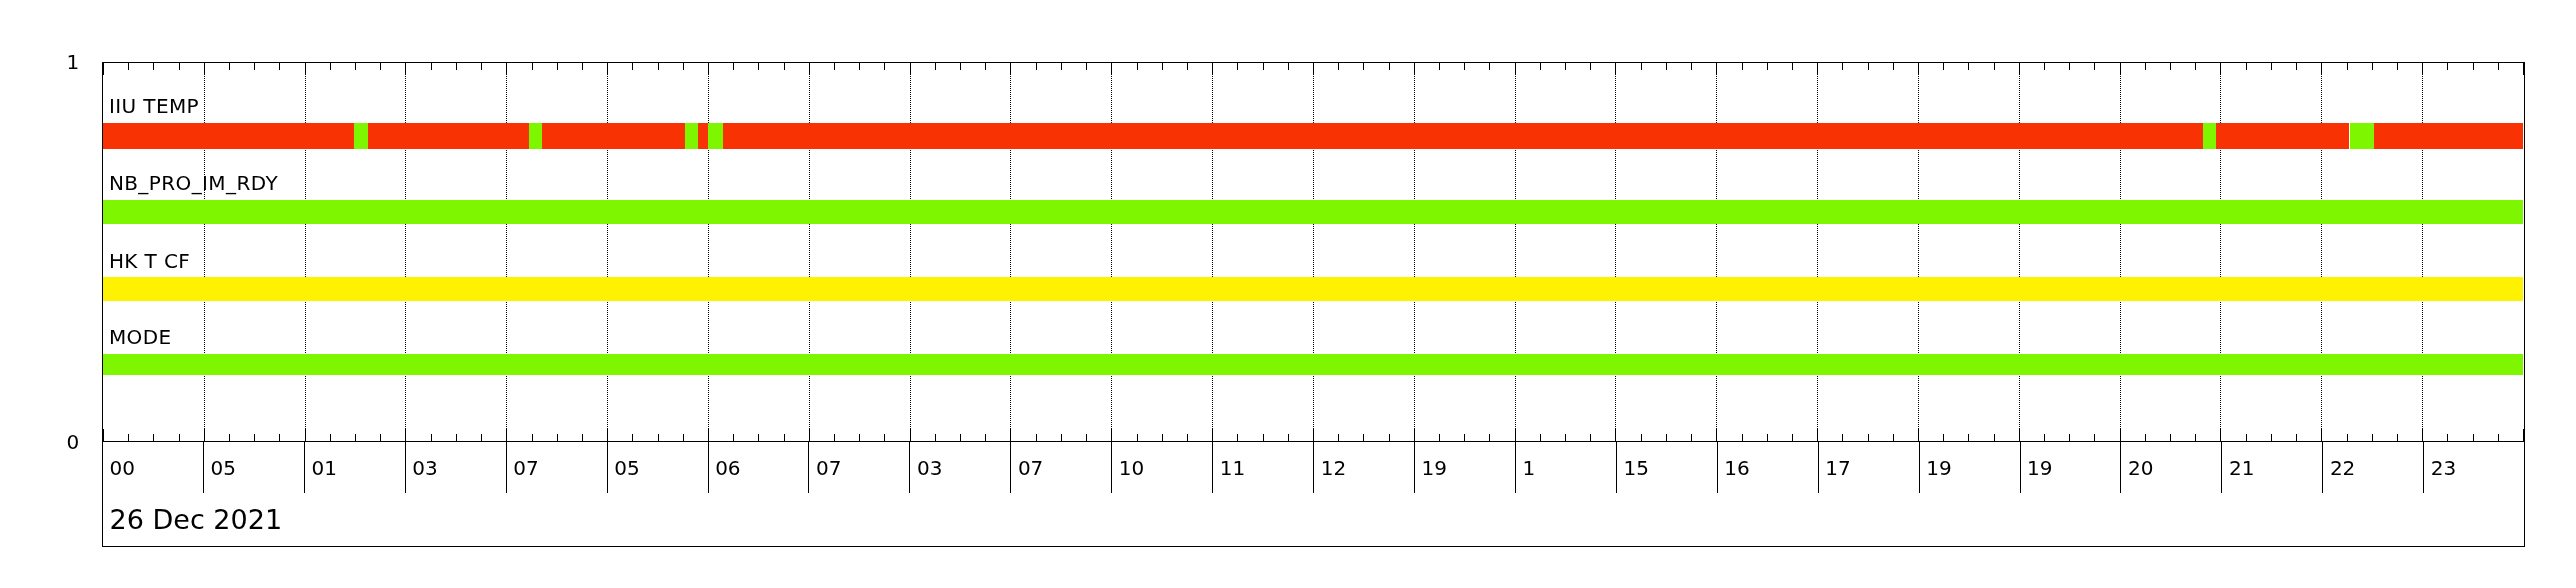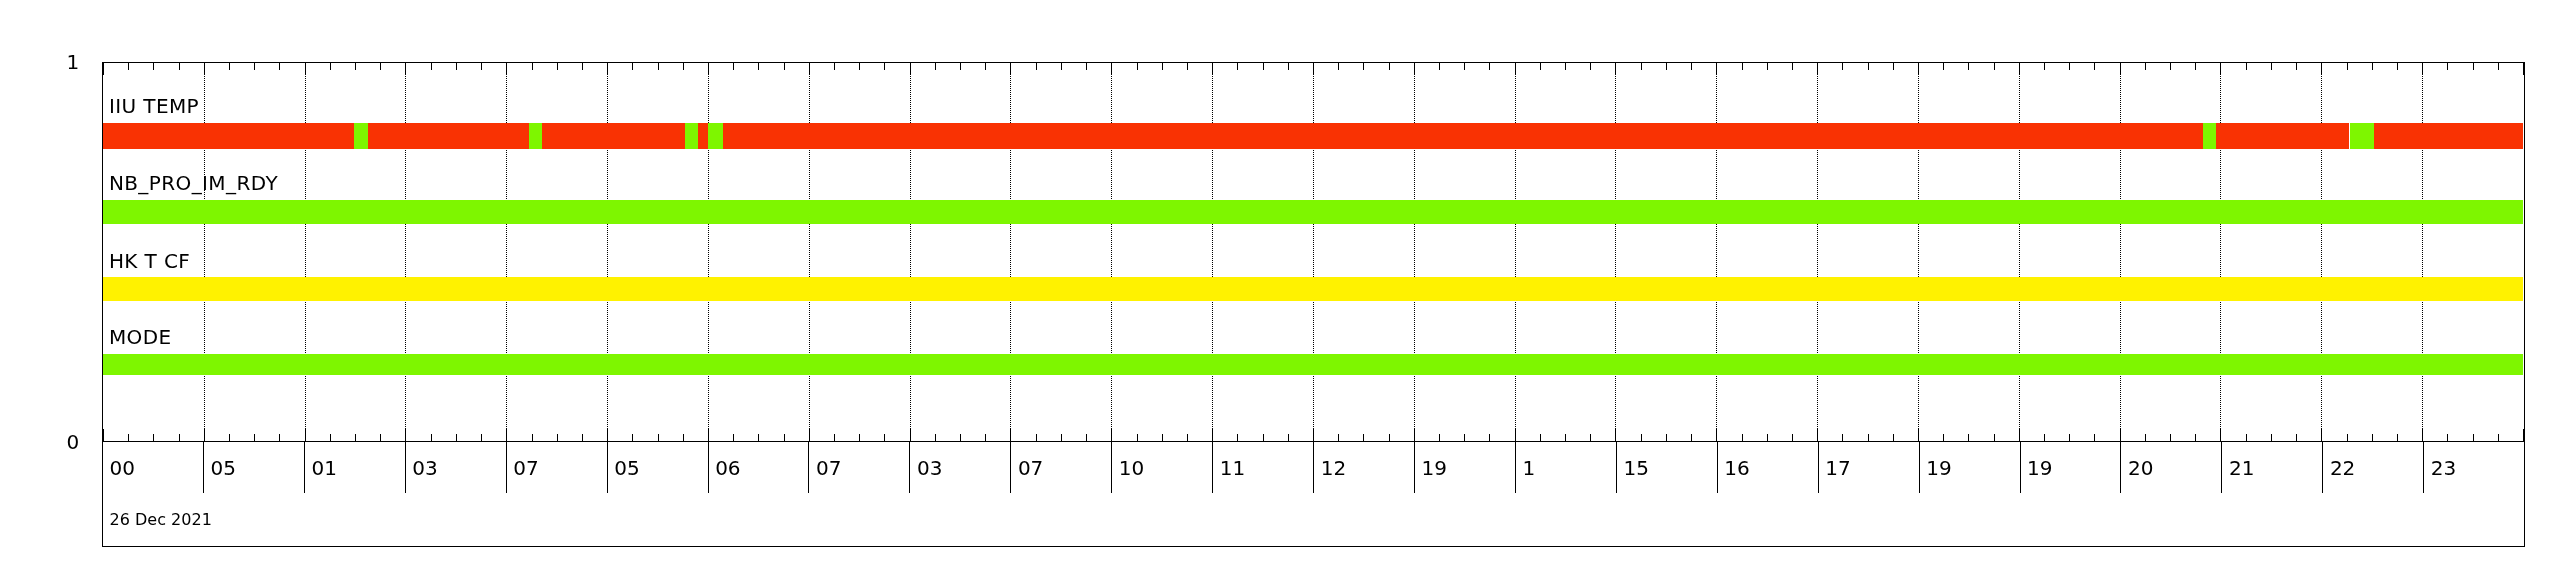--- a/index.html
+++ b/index.html
@@ -125,21 +125,21 @@
     top: 493px;
     width: 2423px;
     height: 54px;
     border: 1.5px solid #000000;
     border-top: none;
     box-sizing: border-box;
     background: #ffffff;
     display: flex;
     align-items: center;
     padding-left: 6.6px;
-    font-size: 16px;
+    font-size: 27px;
     color: #000000;
   }
 </style>
 </head>
 <body>
 
 <div id="stage">
 
   <div class="yaxis-label" id="ylabel-top">1</div>
 

